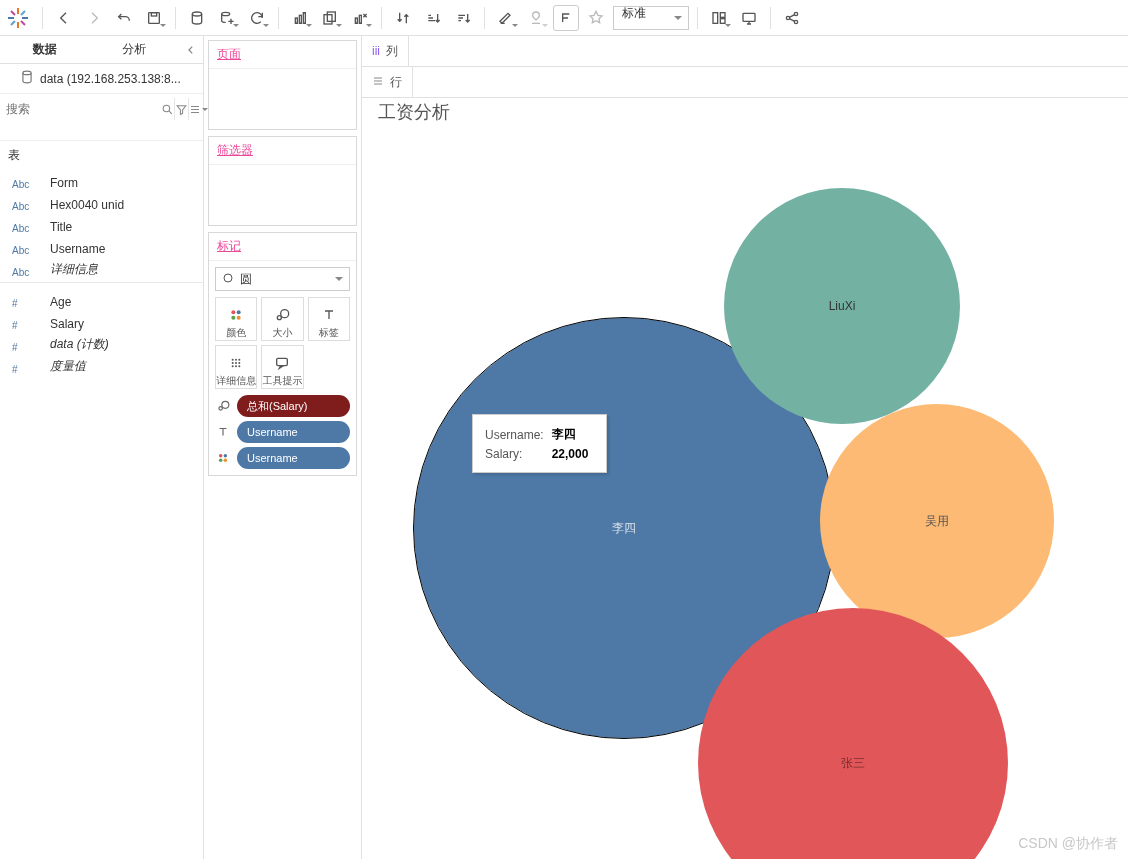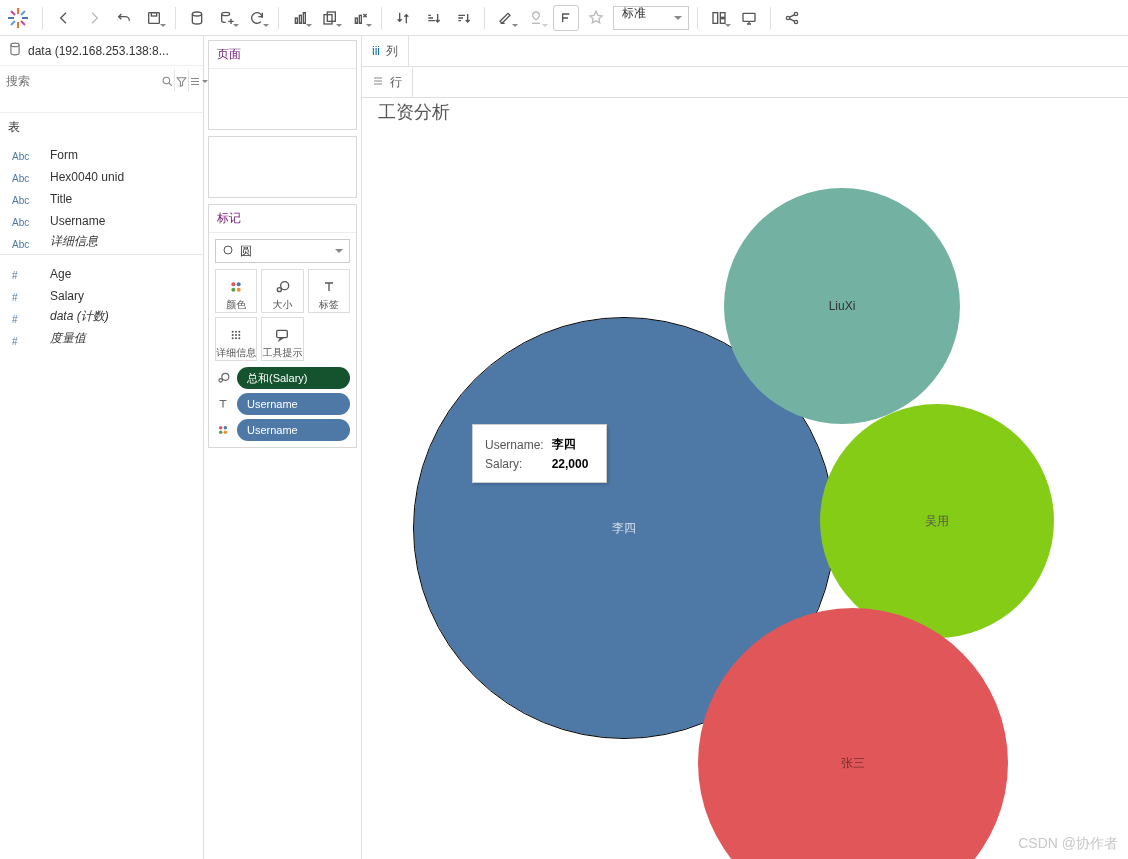--- a/index.html
+++ b/index.html
@@ -20,49 +20,49 @@
   .main { display:flex; height:calc(100% - 36px); }
   .leftpane { width:204px; border-right:1px solid #e0e0e0; display:flex; flex-direction:column; }
   .midpane { width:158px; border-right:1px solid #e0e0e0; display:flex; flex-direction:column; padding:4px 4px 0 4px; gap:6px; overflow:hidden; }
   .rightpane { flex:1; display:flex; flex-direction:column; overflow:hidden; }
 
   
   .ltabs { display:flex; height:28px; border-bottom:1px solid #e0e0e0; align-items:center; }
   .ltab { flex:1; text-align:center; line-height:27px; font-size:12px; cursor:pointer; }
   .ltab.active { font-weight:bold; }
   .lcollapse { width:24px; height:28px; display:flex; align-items:center; justify-content:center; color:#888; cursor:pointer; }
-  .datasource { display:flex; align-items:center; gap:6px; padding:6px 8px; font-size:12px; color:#333; border-bottom:1px solid #eee; cursor:pointer;}
+  .datasource { display:flex; align-items:center; gap:6px; padding:6px 20px; font-size:12px; color:#333; border-bottom:1px solid #eee; cursor:pointer;}
   .search-row { display:flex; align-items:center; gap:0; padding:4px 4px 20px 6px; border-bottom:1px solid #eee;}
   .search-input { flex:1; height:22px; border:none; outline:none; font-size:12px; color:#555; }
   .search-row .ibtn { width:20px; height:22px; display:flex; align-items:center; justify-content:center; color:#888; cursor:pointer; }
   .section-title { padding:6px 8px 4px 8px; font-size:12px; color:#333; }
   .fields { overflow:auto; }
   .field { display:flex; align-items:flex-end; gap:20px; height:22px; padding:0 8px 0 12px; cursor:pointer;}
   .ficon { width:18px; font-size:10px; text-align:left; }
   .dim .ficon { color:#4e79a7; }
   .meas .ficon { color:#4e79a7; }
   .fname { font-size:12px; color:#333; }
   .italic { font-style:italic; }
   .divider { height:1px; background:#e8e8e8; margin:4px 0; }
 
   
   .card { border:1px solid #d8d8d8; background:#fff; }
-  .card-head { padding:5px 8px; font-size:12px; color:#701a75; border-bottom:1px solid #eee; }
+  .card-head { padding:5px 8px; font-size:12px; color:#ec4899; border-bottom:1px solid #eee;text-decoration:underline; }
   .card-body { padding:0; }
   .marks-body { padding:6px; }
   .marktype { height:24px; border:1px solid #ccc; display:flex; align-items:center; gap:6px; padding:0 6px; cursor:pointer; position:relative; margin-bottom:6px;}
   .marktype::after { content:""; position:absolute; right:6px; top:9px; border:4px solid transparent; border-top-color:#888;}
   .markgrid { display:grid; grid-template-columns: repeat(3,1fr); gap:4px; }
   .mcell { border:1px solid #ddd; height:44px; display:flex; flex-direction:column; align-items:center; justify-content:flex-end; gap:3px; cursor:pointer; font-size:10px; color:#555;}
   .mcell svg { width:16px; height:16px; }
   .pill-list { display:flex; flex-direction:column; gap:4px; margin-top:6px; }
   .pill { display:flex; align-items:center; gap:6px; height:22px; cursor:pointer;}
   .pill .picon { width:16px; height:16px; display:flex; align-items:center; justify-content:center; color:#666; }
   .pill .pbody { flex:1; height:22px; border-radius:11px; display:flex; align-items:center; padding:0 10px; color:#fff; font-size:11px; overflow:hidden;}
-  .pill.green .pbody { background:#14532d; }
+  .pill.green .pbody { background:#7f1d1d; }
   .pill.blue  .pbody { background:#4e79a7; }
   .empty60 { height:60px; }
 
   
   .shelf-row { display:flex; border-bottom:1px solid #e0e0e0; }
   .shelf-label { display:flex; align-items:center; gap:6px; height:30px; padding:0 10px; font-size:12px; color:#555; }
   .shelf-drop { flex:1; border-left:1px solid #e0e0e0; background:#fff; }
   .canvas { flex:1; position:relative; overflow:hidden; }
   .viz-title { position:absolute; left:16px; top:2px; font-size:18px; color:#555; }
   .bubble { position:absolute; border-radius:50%; display:flex; align-items:center; justify-content:center; }
@@ -226,20 +226,29 @@
         <circle cx="18" cy="6" r="2.5"></circle>
         <circle cx="18" cy="18" r="2.5"></circle>
         <path d="M8 11l8-4M8 13l8 4"></path>
       </svg>
     </div>
 </div>
 
 <div class="main">
 
   <div class="leftpane">
+    <div class="ltabs">
+      <div class="ltab active">数据</div>
+      <div class="ltab">分析</div>
+      <div class="lcollapse">
+        <svg width="10" height="10" viewBox="0 0 24 24" fill="none" stroke="#888" stroke-width="3">
+            <path d="M15 4l-8 8 8 8"></path>
+          </svg>
+      </div>
+    </div>
     <div class="datasource">
       <span><svg width="14" height="14" viewBox="0 0 24 24" fill="none" stroke="#777" stroke-width="2">
             <ellipse cx="12" cy="5" rx="7" ry="3"></ellipse>
             <path d="M5 5v14c0 1.7 3.1 3 7 3s7-1.3 7-3V5"></path>
           </svg></span>
       <span>data (192.168.253.138:8...</span>
     </div>
     <div class="search-row">
       <input class="search-input" placeholder="搜索" style="">
       <div class="ibtn">
@@ -301,20 +310,21 @@
         </div>
     </div>
   </div>
 
   <div class="midpane">
     <div class="card">
       <div class="card-head">页面</div>
       <div class="card-body empty60"></div>
     </div>
     <div class="card">
+      <div class="card-head">筛选器</div>
       <div class="card-body empty60"></div>
     </div>
     <div class="card">
       <div class="card-head">标记</div>
       <div class="marks-body">
         <div class="marktype">
           <span><svg width="12" height="12" viewBox="0 0 24 24" fill="none" stroke="#555" stroke-width="2">
                 <circle cx="12" cy="12" r="8"></circle>
               </svg></span>
           <span>圆</span>
@@ -395,21 +405,21 @@
             <span class="pbody">Username</span>
           </div>
         </div>
       </div>
     </div>
   </div>
 
   <div class="rightpane">
     <div class="shelf-row" style="border-top:none">
       <div class="shelf-label">
-          <span style="color:#0369a1">iii</span>
+          <span style="color:#8b5cf6">iii</span>
           <span>列</span>
         </div>
       <div class="shelf-drop"></div>
     </div>
     <div class="shelf-row">
       <div class="shelf-label">
           <span><svg width="12" height="12" viewBox="0 0 24 24" fill="none" stroke="#888" stroke-width="2">
               <path d="M4 6h16M4 12h16M4 18h16"></path>
             </svg></span>
           <span>行</span>
@@ -419,28 +429,28 @@
 
     <div class="canvas">
       <div class="viz-title">工资分析</div>
 
       <div class="bubble selected" style="left:52px; top:220px; width:420px; height:420px; background:#4e79a7;">
         <span style="color:#d8e0ea">李四</span>
       </div>
       <div class="bubble" style="left:362px; top:90px; width:236px; height:236px; background:#73b1a3;">
         <span style="color:#333">LiuXi</span>
       </div>
-      <div class="bubble" style="left:458px; top:306px; width:234px; height:234px; background:#84cc16;">
+      <div class="bubble" style="left:458px; top:306px; width:234px; height:234px; background:#fdba74;">
         <span style="color:#555">吴用</span>
       </div>
       <div class="bubble" style="left:336px; top:510px; width:310px; height:310px; background:#e15759;">
         <span style="color:#7a2f30">张三</span>
       </div>
 
-      <div class="tooltip" style="left:110px; top:326px;">
+      <div class="tooltip" style="left:110px; top:316px;">
         <table>
           <tbody>
               <tr>
                 <td>Username:</td>
                 <td class="val">李四</td>
               </tr>
           <tr>
                 <td>Salary:</td>
                 <td class="val">22,000</td>
               </tr>

